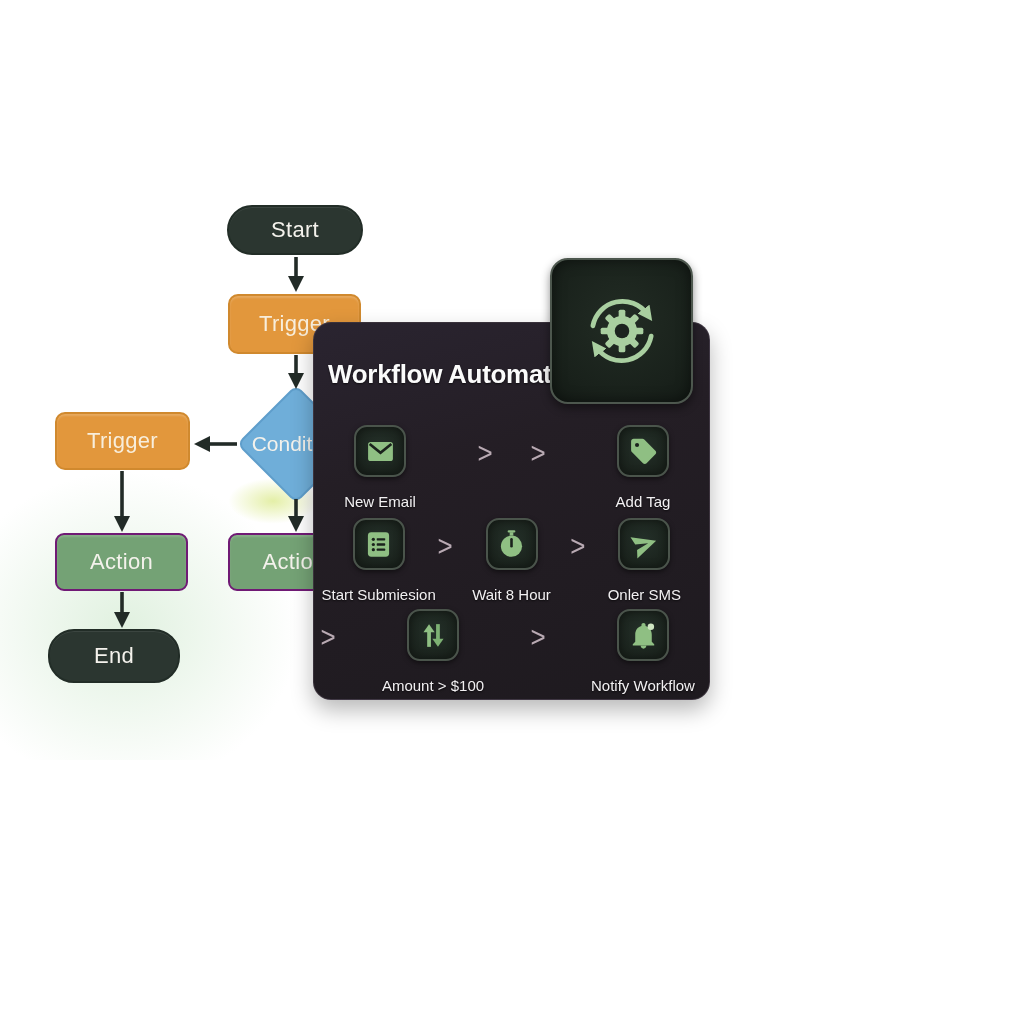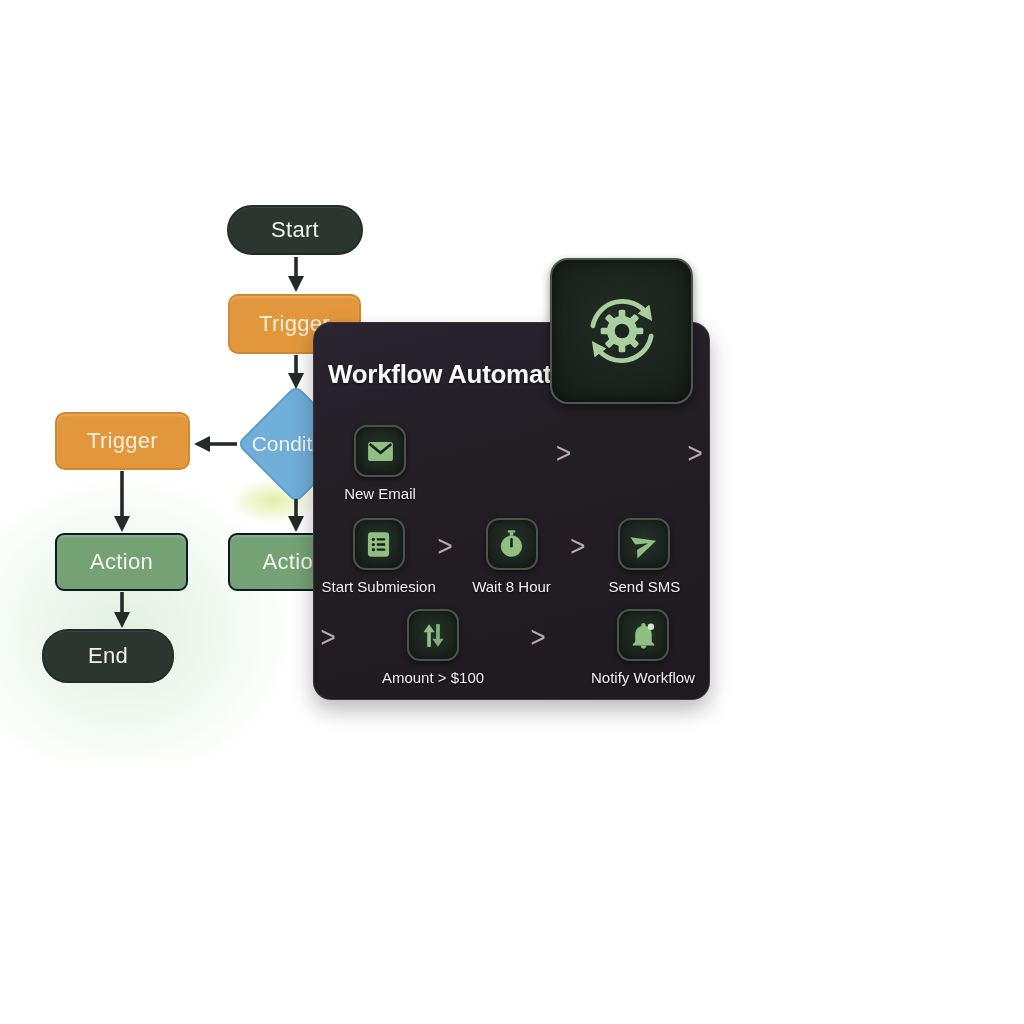--- a/index.html
+++ b/index.html
@@ -13,28 +13,28 @@
   .halo-diamond { left:228px; top:478px; width:90px; height:46px;
     background:radial-gradient(ellipse, rgba(213,230,120,.65), rgba(213,230,120,0) 70%); }
 
   
   .node { position:absolute; z-index:1; display:flex; align-items:center; justify-content:center;
           color:#f4f2ec; font-size:22px; letter-spacing:.3px; }
   .terminal { background:#2b3630; border:2px solid #222d27; border-radius:26px;
               box-shadow:inset 0 1px 0 rgba(255,255,255,.08); }
   .trigger  { background:#e2973c; border:2px solid #d0892e; border-radius:10px;
               box-shadow:inset 0 2px 2px rgba(255,255,255,.18); color:#f8eedc; }
-  .action   { background:#74a275; border:2px solid #0f172a; border-radius:9px;
+  .action   { background:#74a275; border:2px solid #701a75; border-radius:9px;
               box-shadow:inset 0 2px 2px rgba(255,255,255,.15); }
   #node-start   { left:227px; top:205px; width:136px; height:50px; }
   #node-trigger-main { left:228px; top:294px; width:133px; height:60px; }
   #node-trigger-branch { left:55px; top:412px; width:135px; height:58px; }
   #node-action-left { left:55px; top:533px; width:133px; height:58px; }
   #node-action-center { left:228px; top:533px; width:132px; height:58px; }
-  #node-end { left:42px; top:629px; width:132px; height:54px; }
+  #node-end { left:48px; top:629px; width:132px; height:54px; }
 
   .diamond-wrap { position:absolute; left:237px; top:385px; width:118px; height:118px; z-index:1; }
   .diamond-shape { position:absolute; left:17px; top:17px; width:84px; height:84px;
                    background:#6faed9; border:2px solid #5f9ecb; border-radius:8px; transform:rotate(45deg); }
   .diamond-label { position:absolute; inset:0; display:flex; align-items:center; justify-content:center;
                    color:#f4f2ec; font-size:21px; }
 
   .flow-arrows { position:absolute; left:0; top:0; z-index:2; pointer-events:none; }
 
   
@@ -53,21 +53,21 @@
                  display:flex; align-items:center; justify-content:center; }
 
   .step-row { position:absolute; left:0; width:100%; padding:0 6px;
               display:flex; justify-content:space-between; align-items:flex-start; }
   .row-0 { top:102px; } .row-1 { top:195px; } .row-2 { top:286px; }
   .step-cell { width:120px; display:flex; flex-direction:column; align-items:center; }
   .tile { width:52px; height:52px; border-radius:13px; border:2px solid #4a544b;
           background:radial-gradient(circle at 50% 42%, #243029 0%, #1a221c 75%);
           box-shadow:0 2px 5px rgba(0,0,0,.5), inset 0 0 8px rgba(0,0,0,.45);
           display:flex; align-items:center; justify-content:center; }
-  .step-label { margin-top:8px; font-size:15px; color:#f2f0f2; white-space:nowrap;
+  .step-label { margin-top:16px; font-size:15px; color:#f2f0f2; white-space:nowrap;
                 text-shadow:0 1px 2px rgba(0,0,0,.7); }
   .chevron { width:16px; height:56px; display:flex; align-items:center; justify-content:center;
              color:#b9aab3; font-size:26px; font-weight:400; transform:scaleY(1.15); }
 </style>
 </head>
 <body>
 
 <div class="stage">
 
   <div class="halo halo-bottomleft"></div>
@@ -110,20 +110,29 @@
         <div class="tile">
             <svg viewBox="0 0 24 24" width="31" height="31">
               <rect x="2.4" y="4.6" width="19.2" height="14.8" rx="2" fill="#8fbf83"></rect>
               <path d="M3.6 6.2L12 13l8.4-6.8" fill="none" stroke="#1a221c" stroke-width="2.1"></path>
             </svg>
           </div>
         <div class="step-label">New Email</div>
       </div>
       <div class="chevron">&gt;</div>
       <div class="chevron">&gt;</div>
+      <div class="step-cell">
+        <div class="tile">
+            <svg viewBox="0 0 24 24" width="31" height="31">
+              <path d="M21.2 11.4l-8.6-8.6c-.4-.4-.9-.6-1.4-.6H4.4c-1.1 0-2 .9-2 2v6.8c0 .5.2 1 .6 1.4l8.6 8.6c.8.8 2 .8 2.8 0l6.8-6.8c.8-.8.8-2 0-2.8z" fill="#8fbf83"></path>
+              <circle cx="7" cy="7" r="1.6" fill="#1a221c"></circle>
+            </svg>
+          </div>
+        <div class="step-label">Add Tag</div>
+      </div>
     </div>
 
     <div class="step-row row-1">
       <div class="step-cell">
         <div class="tile">
             <svg viewBox="0 0 24 24" width="31" height="31">
               <rect x="3.8" y="2.6" width="16.4" height="18.8" rx="2.6" fill="#8fbf83"></rect>
               <g fill="#1a221c">
                 <circle cx="8" cy="8" r="1.25"></circle>
                 <circle cx="8" cy="12" r="1.25"></circle>
@@ -150,21 +159,21 @@
           </div>
         <div class="step-label">Wait 8 Hour</div>
       </div>
       <div class="chevron">&gt;</div>
       <div class="step-cell">
         <div class="tile">
             <svg viewBox="0 0 24 24" width="31" height="31">
               <path d="M3.4 20.6L21.5 12 3.4 3.4l1.8 6.3L15 12l-9.8 2.3z" fill="#8fbf83" transform="rotate(-18 12 12)"></path>
             </svg>
           </div>
-        <div class="step-label">Send SMS</div>
+        <div class="step-label">Onler SMS</div>
       </div>
     </div>
 
     <div class="step-row row-2">
       <div class="chevron">&gt;</div>
       <div class="step-cell">
         <div class="tile">
             <svg viewBox="0 0 24 24" width="31" height="31">
               <g fill="#8fbf83">
                 <rect x="7.1" y="8.4" width="2.9" height="12.4"></rect>

